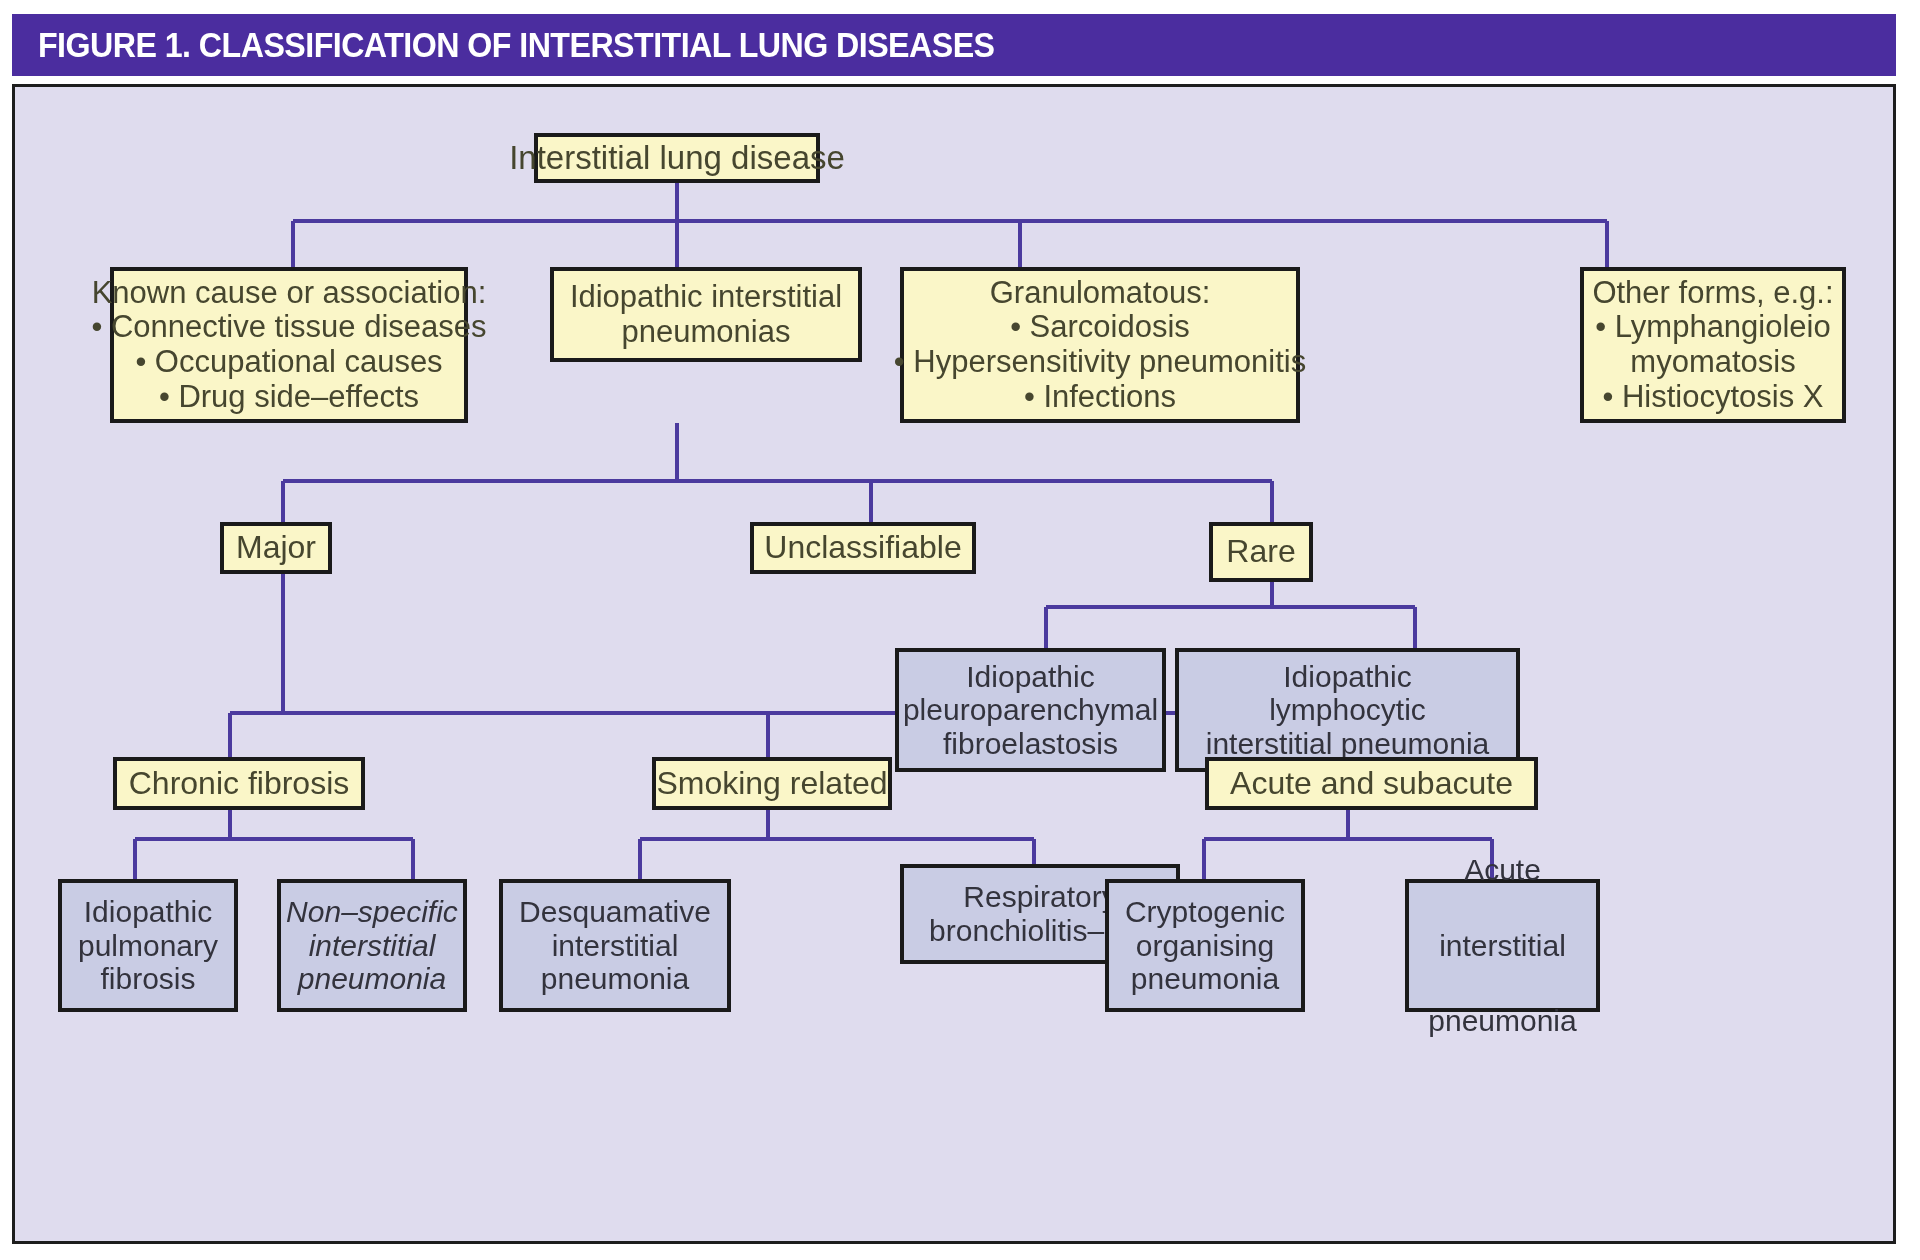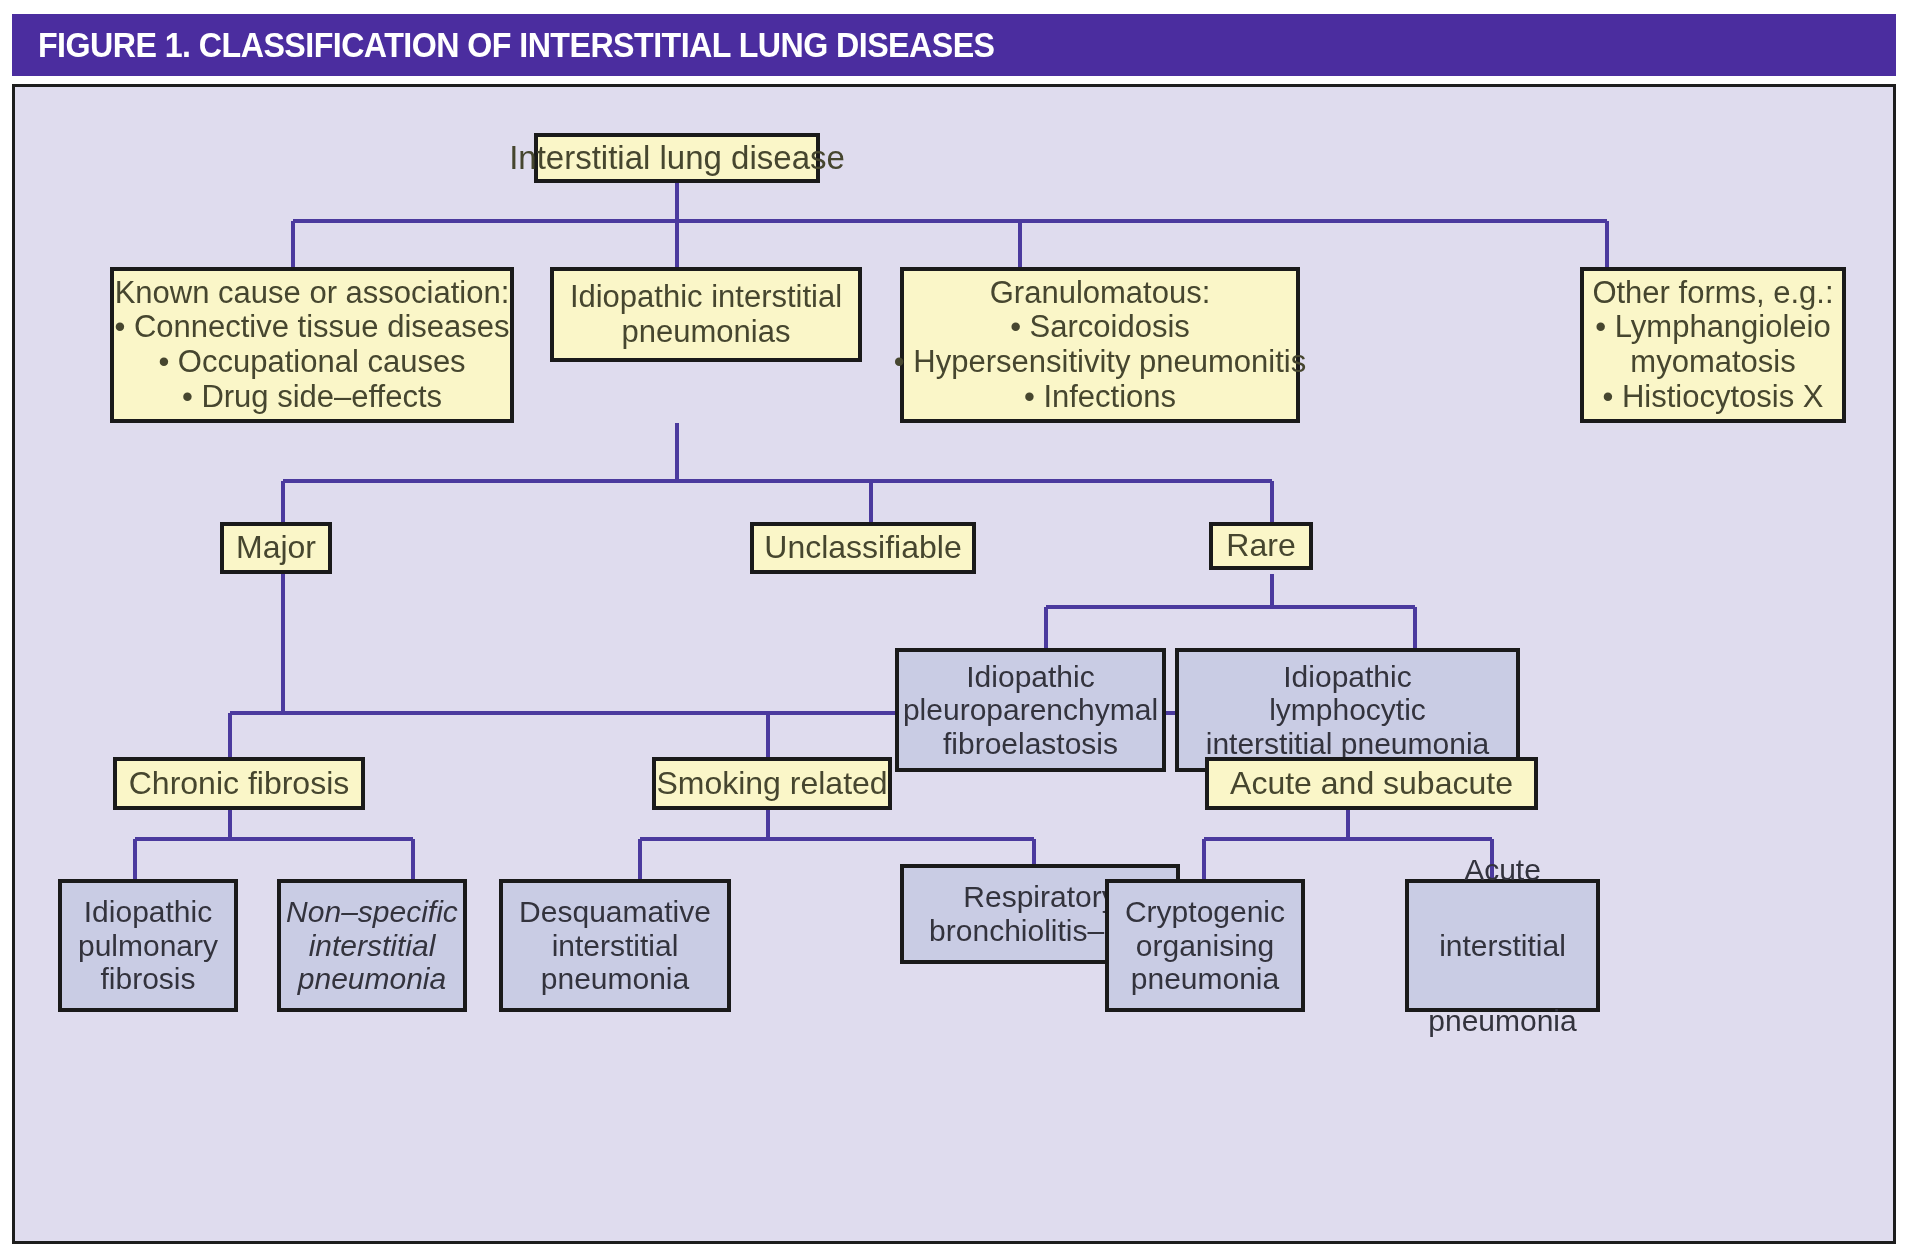--- a/index.html
+++ b/index.html
@@ -89,21 +89,21 @@
         <path d="M 1189 752 L 1477 752"></path>
         <path d="M 1189 752 L 1189 792"></path>
         <path d="M 1477 752 L 1477 792"></path>
       </g>
     </svg>
 
     <div class="node yellow" style="left:519px;top:46px;width:286px;height:50px;">
       <span class="ttl fs33">Interstitial lung disease</span>
     </div>
 
-    <div class="node yellow" style="left:95px;top:180px;width:404px;height:156px;">
+    <div class="node yellow" style="left:95px;top:180px;width:358px;height:156px;">
       <span class="ln fs31">Known cause or association:</span>
       <span class="ln fs31">• Connective tissue diseases</span>
       <span class="ln fs31">• Occupational causes</span>
       <span class="ln fs31">• Drug side–effects</span>
     </div>
 
     <div class="node yellow" style="left:535px;top:180px;width:312px;height:95px;">
       <span class="ln fs31">Idiopathic interstitial</span>
       <span class="ln fs31">pneumonias</span>
     </div>
@@ -123,21 +123,21 @@
     </div>
 
     <div class="node yellow" style="left:205px;top:435px;width:112px;height:52px;">
       <span class="ttl fs32">Major</span>
     </div>
 
     <div class="node yellow" style="left:735px;top:435px;width:226px;height:52px;">
       <span class="ttl fs32">Unclassifiable</span>
     </div>
 
-    <div class="node yellow" style="left:1194px;top:435px;width:104px;height:48px;">
+    <div class="node yellow" style="left:1194px;top:435px;width:104px;height:60px;">
       <span class="ttl fs32">Rare</span>
     </div>
 
     <div class="node blue" style="left:880px;top:561px;width:271px;height:124px;">
       <span class="ln fs30">Idiopathic</span>
       <span class="ln fs30">pleuroparenchymal</span>
       <span class="ln fs30">fibroelastosis</span>
     </div>
 
     <div class="node blue" style="left:1160px;top:561px;width:345px;height:124px;">

